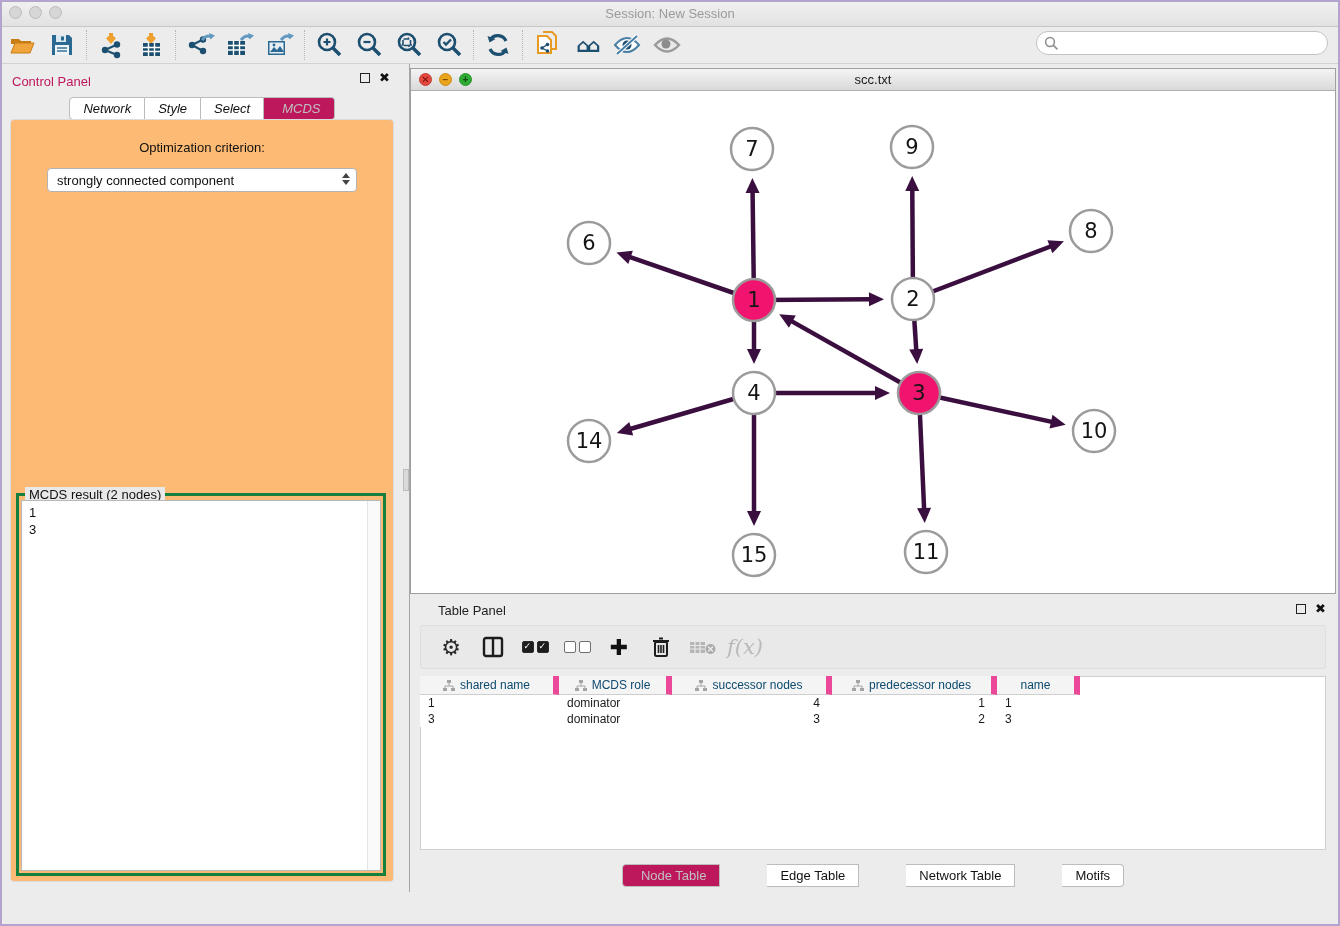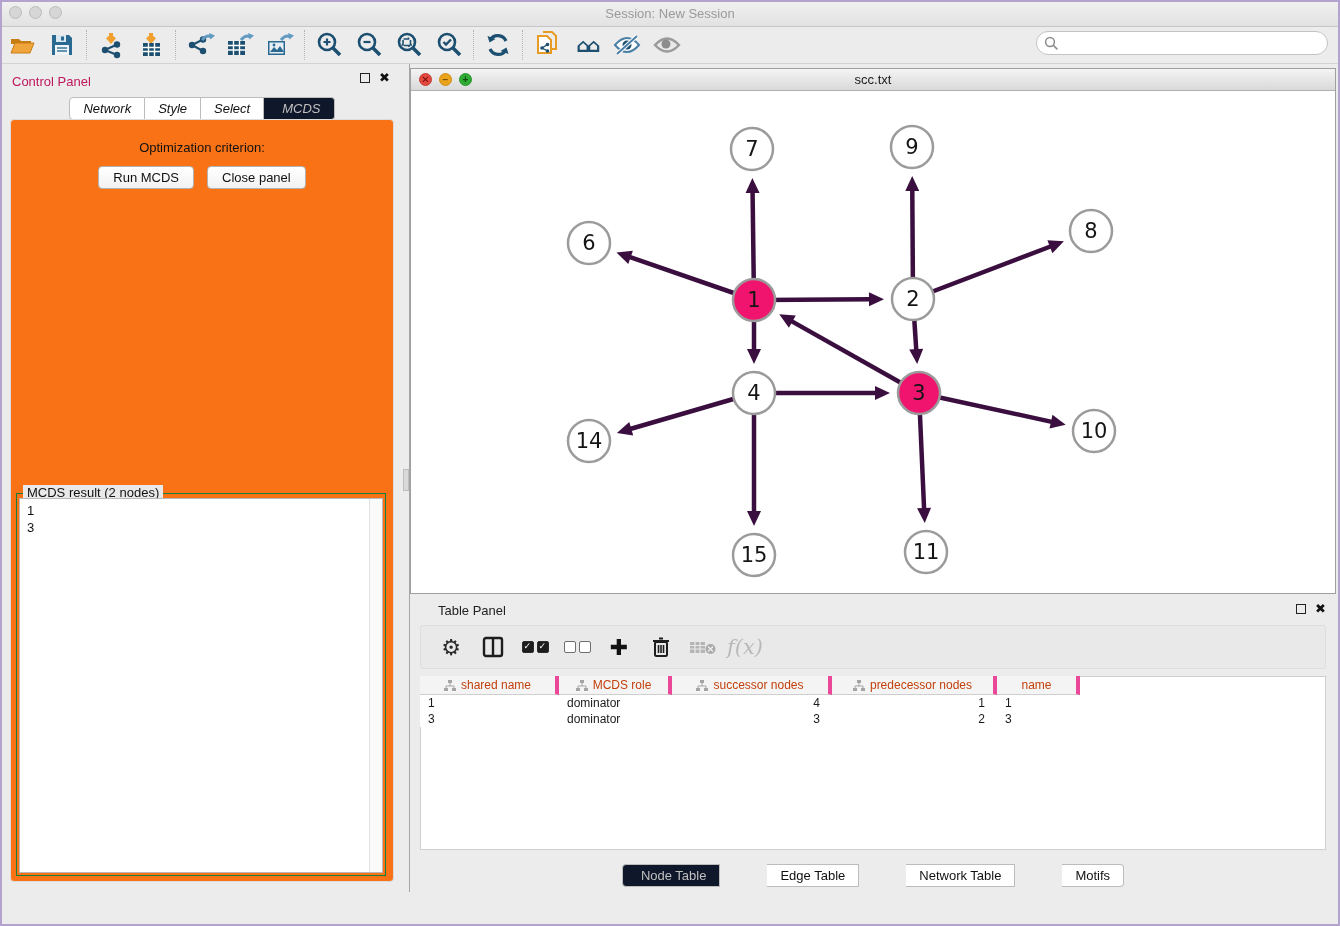--- a/index.html
+++ b/index.html
@@ -25,32 +25,32 @@
   .control-panel { position:absolute; left:0; top:62px; width:400px; height:828px; background:#ececec; }
   .cp-head { position:absolute; left:10px; top:10px; font-size:13px; color:#be185d; }
   .panel-mini { display:flex; gap:9px; align-items:center; }
   .float-ic { width:10px; height:10px; border:1.5px solid #222; background:transparent; display:inline-block; }
   .close-ic { font-size:13px; font-weight:bold; color:#111; line-height:10px; }
   .cp-mini { position:absolute; right:12px; top:9px; }
   .seg { display:flex; }
   .seg .tab { border:1px solid #bcbcbc; border-left:none; background:#fff; color:#111; font-size:13px; padding:3px 13px; }
   .seg .tab:first-child { border-left:1px solid #bcbcbc; border-radius:4px 0 0 4px; }
   .seg .tab:last-child { border-radius:0 4px 4px 0; }
-  .seg .tab.active-dim { background:#0f172a; color:#c0c0c0;padding-left:18px; }
+  .seg .tab.active-dim { background:#be185d; color:#c0c0c0;padding-left:18px; }
   .cp-tabs { position:absolute; left:0; right:0; top:33px; display:flex; justify-content:center;font-style:italic; }
-  .cp-content { position:absolute; left:8px; right:8px; top:55px; bottom:10px; background:#f97316; border:1px solid #dcdcdc; border-radius:4px; }
+  .cp-content { position:absolute; left:8px; right:8px; top:55px; bottom:10px; background:#fdba74; border:1px solid #dcdcdc; border-radius:4px; }
   .crit-label { text-align:center; margin-top:20px; font-size:13px; color:#111; }
   .select { position:relative; margin:13px auto 0; width:310px; height:24px; background:#fff; border:1px solid #b3b3b3; border-radius:4px; font-size:13px; color:#111; display:flex; align-items:center; padding-left:9px; }
   .spin { position:absolute; right:6px; top:4px; display:flex; flex-direction:column; gap:2px; }
   .spin b { width:0; height:0; border-left:4px solid transparent; border-right:4px solid transparent; }
   .spin .up { border-bottom:5px solid #444; }
   .spin .dn { border-top:5px solid #444; }
   .btn-row { display:flex; justify-content:center; gap:13px; margin-top:11px; }
   .pbtn { background:linear-gradient(#ffffff,#f2f2f2); border:1px solid #b3b3b3; border-radius:4px; font-size:13px; color:#111; padding:3px 14px; height:23px; }
-  .groupbox { position:absolute; left:5px; right:7px; top:373px; bottom:5px; border:1px solid #15803d; }
+  .groupbox { position:absolute; left:5px; right:7px; top:373px; bottom:5px; border:3px solid #15803d; }
   .groupbox .legend { position:absolute; left:6px; top:-9px; background:#e9e9e9; padding:0 4px; font-size:13px; color:#111; }
   .groupbox .white { position:absolute; left:2px; right:2px; top:4px; bottom:2px; background:#fff; border:1px solid #b9b9b9; font-size:13px; color:#111; padding:3px 0 0 7px; line-height:17px; }
   .vscroll { position:absolute; right:0; top:0; bottom:0; width:13px; background:#fafafa; border-left:1px solid #e3e3e3; }
 
   
   .vsplit { position:absolute; left:400px; top:62px; width:8px; height:828px; background:#ececec; border-right:1px solid #a6a6a6; }
   .vsplit .grip { position:absolute; left:1px; top:405px; width:6px; height:22px; background:#d9d9d9; border:1px solid #bdbdbd; }
 
   
   .net-window { position:absolute; left:408px; top:66px; width:926px; height:526px; background:#fff; border:1px solid #9f9f9f; }
@@ -74,21 +74,21 @@
   .fx-glyph { font-family:"DejaVu Serif",serif; font-style:italic; font-size:21px; color:#b9b9b9; }
   .cb-pair { display:flex; gap:3px; }
   .cb { width:12px; height:12px; border:1.6px solid #2b2b2b; border-radius:2px; background:#fff; position:relative; }
   .cb.filled { background:#1d1d1d; }
   .cb.filled::after { content:"✓"; color:#fff; font-size:9px; position:absolute; left:1px; top:-1px; font-weight:bold; }
   .cb.empty { border-color:#6f6f6f; }
 
   .grid { position:absolute; left:10px; top:78px; width:660px; }
   .grid-bg { position:absolute; left:10px; right:10px; top:78px; height:174px; background:#fff; border:1px solid #cfcfcf; }
   .thead { display:flex; height:19px; }
-  .th { background:#f4f4f4; border-right:4px solid #ec4899; border-bottom:1px solid #cfcfcf; font-size:12px; color:#c2410c; display:flex; align-items:center; justify-content:center; gap:5px; position:relative; }
+  .th { background:#f4f4f4; border-right:6px solid #ec4899; border-bottom:1px solid #cfcfcf; font-size:12px; color:#0c4a6e; display:flex; align-items:center; justify-content:center; gap:5px; position:relative; }
   .trow { display:flex; height:16px; background:#fff; }
   .td { font-size:12px; color:#1a1a1a; padding:1px 0 0 8px; white-space:nowrap; }
   .td.num { text-align:right; padding-right:12px; padding-left:0; }
   .c0{width:139px} .c1{width:113px} .c2{width:160px} .c3{width:165px} .c4{width:83px}
   .tree-ic { opacity:.75; }
   .tp-tabs { position:absolute; left:0; right:0; top:266px; display:flex; justify-content:center;gap:47px; }
 
   
   .statusbar { position:absolute; left:0; bottom:0; width:100%; height:36px; background:#ececec; border-top:1px solid #c0c0c0; }
   .list-btn { position:absolute; left:10px; top:5px; width:30px; height:26px; background:#fff; border:1px solid #b9b9b9; display:flex; align-items:center; justify-content:center; }
@@ -254,23 +254,26 @@
       <span class="close-ic">✖</span>
     </div>
     <div class="cp-tabs seg">
       <div class="tab">Network</div>
       <div class="tab">Style</div>
       <div class="tab">Select</div>
       <div class="tab active-dim">MCDS</div>
     </div>
     <div class="cp-content">
       <div class="crit-label">Optimization criterion:</div>
-      <div class="btn-row">
-        <button class="pbtn">Run MCDS</button>
-        <button class="pbtn">Close panel</button>
+      <div class="select">
+        <span>strongly connected component</span>
+        <span class="spin">
+            <b class="up"></b>
+            <b class="dn"></b>
+          </span>
       </div>
       <div class="groupbox">
         <span class="legend">MCDS result (2 nodes)</span>
         <div class="white">
           <div>1</div>
           <div>3</div>
           <div class="vscroll"></div>
         </div>
       </div>
     </div>

